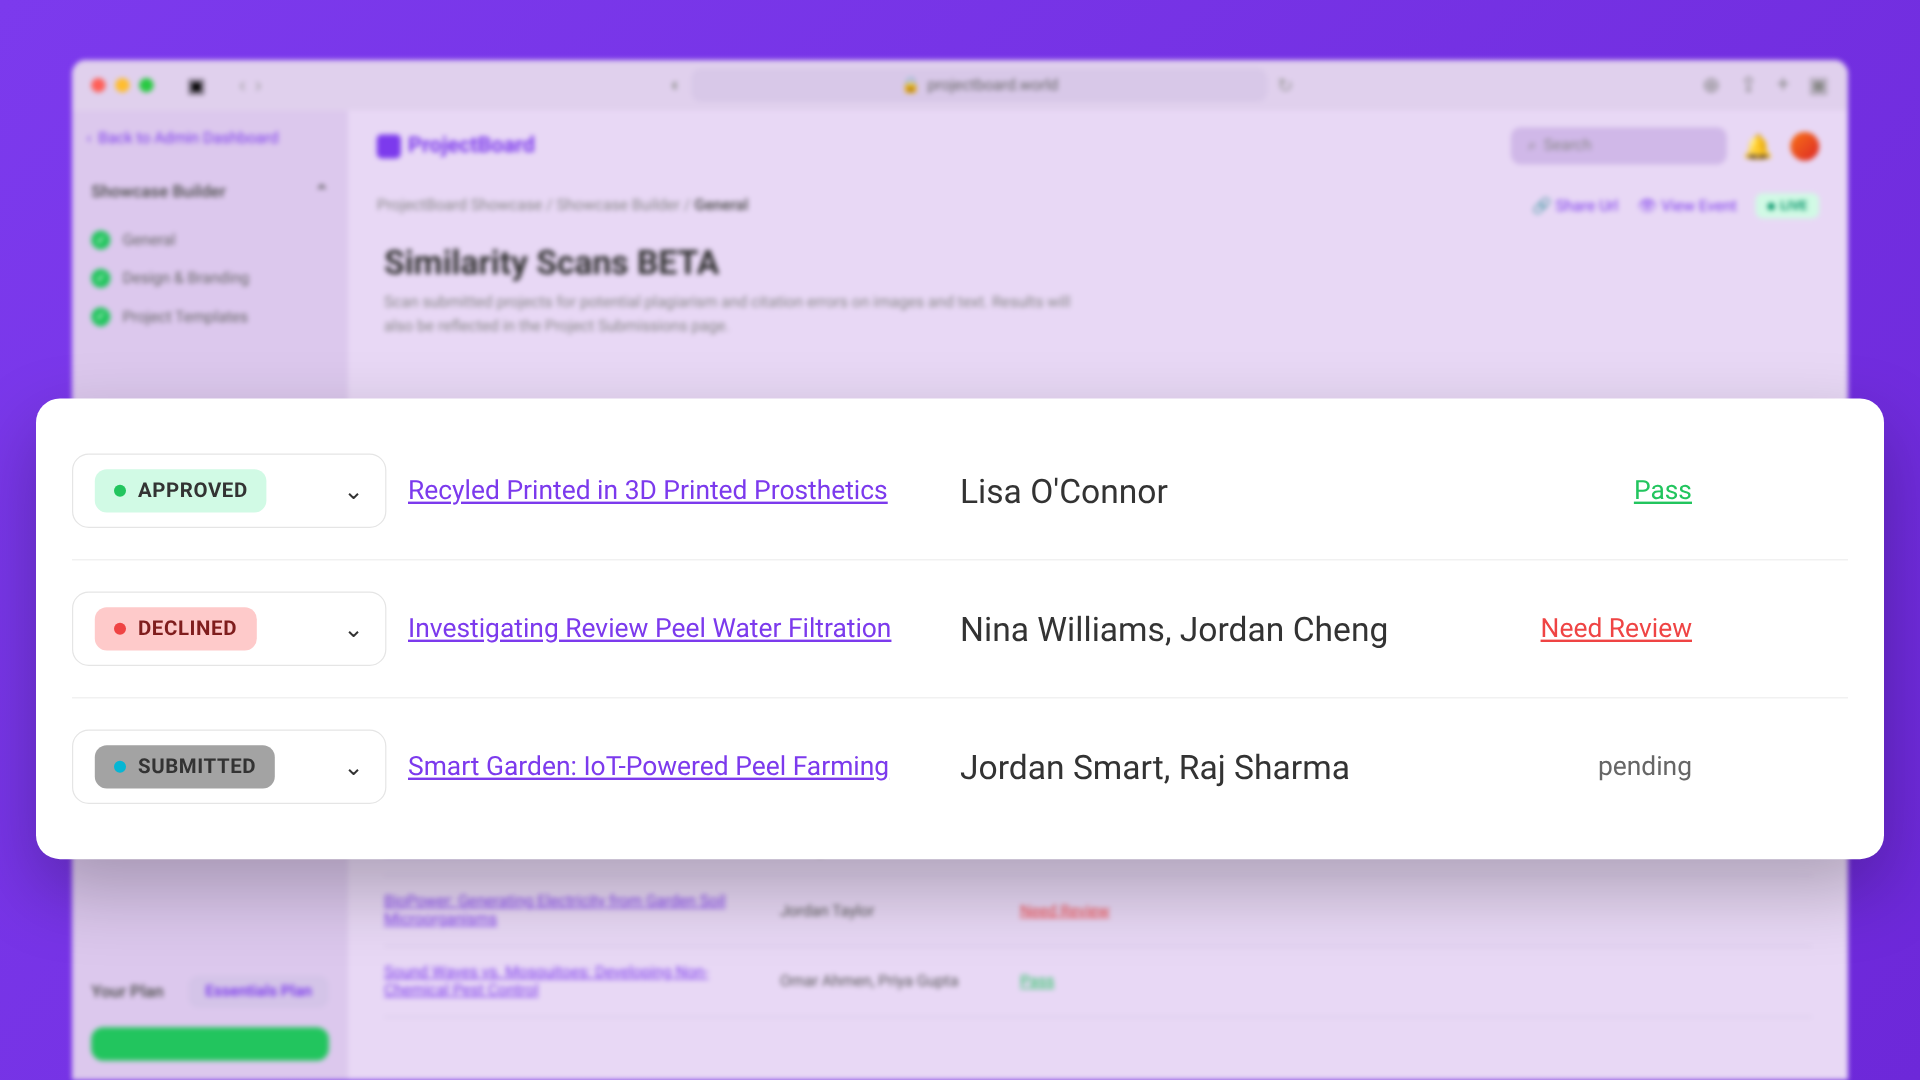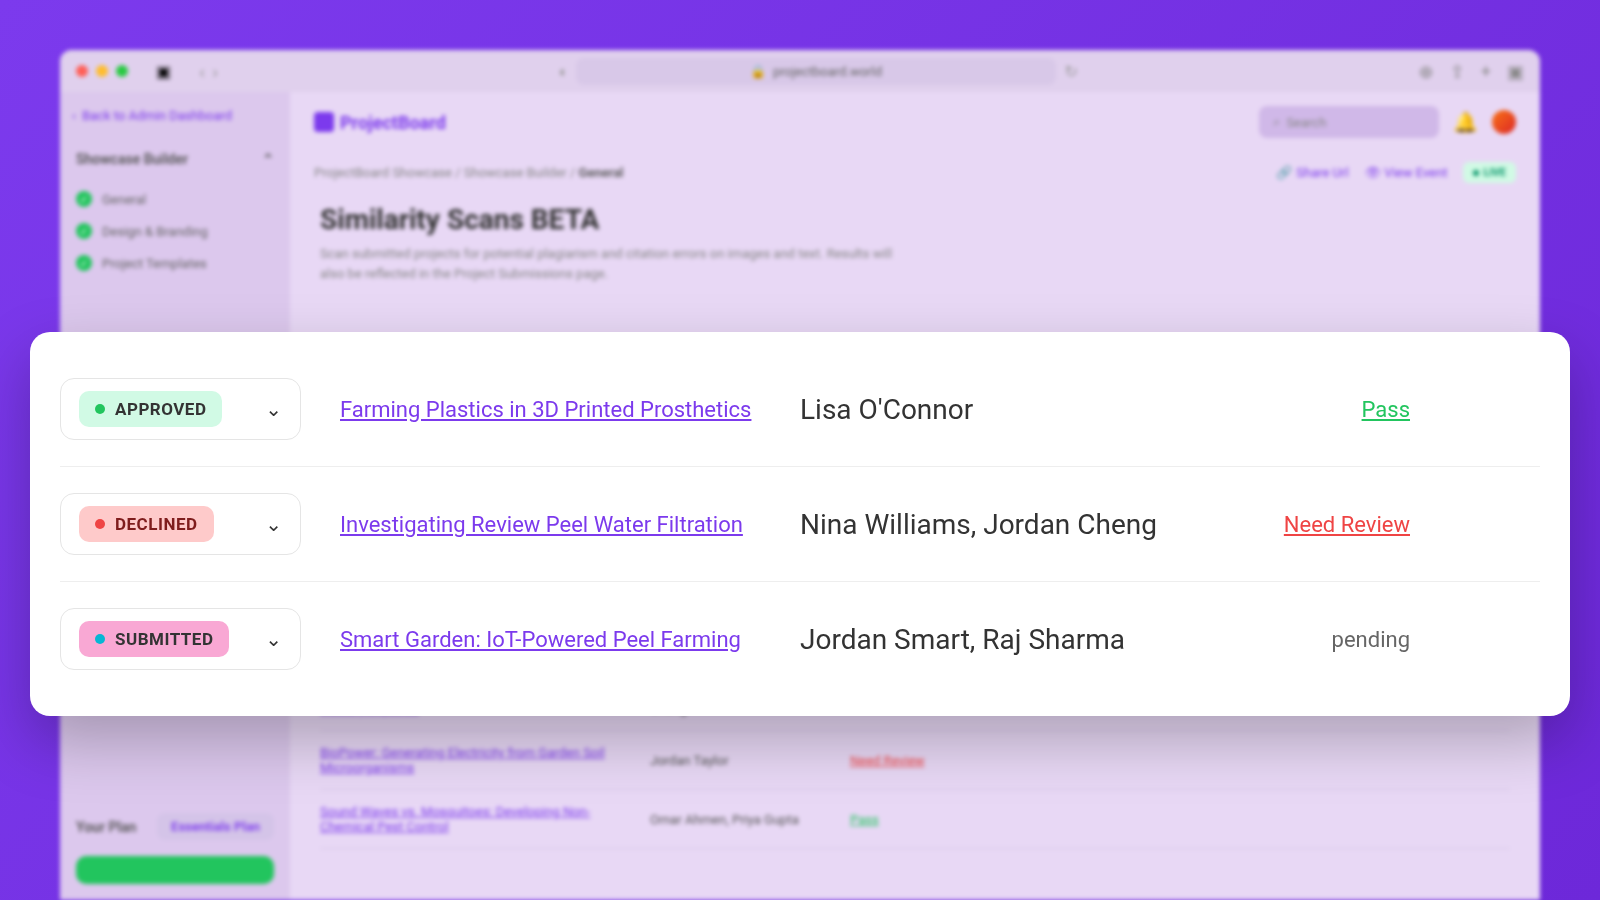--- a/index.html
+++ b/index.html
@@ -263,36 +263,36 @@
     
     .status-chip-wrap {
       background: white;
       border: 1px solid #e5e5e5;
       border-radius: 14px;
       padding: 12px 18px;
       display: flex;
       align-items: center;
       justify-content: space-between;
       gap: 14px;
-      width: 241px;
+      width: 262px;
     }
     
     .status-chip {
       display: flex;
       align-items: center;
       gap: 10px;
       padding: 8px 16px;
       border-radius: 10px;
       font-weight: 700;
       font-size: 17px;
       letter-spacing: 0.5px;
     }
     .status-approved { background: #d1fae5; color: #333; }
     .status-declined { background: #fecaca; color: #7f1d1d; }
-    .status-submitted { background: #f9a8d4; color: #333; }
+    .status-submitted { background: #a3a3a3; color: #333; }
     
     .dot { width: 10px; height: 10px; border-radius: 50%; }
     .dot-green { background: #22c55e; }
     .dot-red { background: #ef4444; }
     .dot-cyan { background: #06b6d4; }
     
     .chevron { font-size: 20px; color: #333; }
     
     .overlay-project { color: #7c3aed; text-decoration: underline; font-size: 22px; }
     .overlay-author { color: #333; font-size: 28px; }
@@ -434,21 +434,21 @@
 
 <div class="overlay-card" id="overlay-card">
     <div class="overlay-row">
     <div class="status-chip-wrap">
       <span class="status-chip status-approved">
         <span class="dot dot-green"></span>
         <span>APPROVED</span>
       </span>
       <span class="chevron">⌄</span>
     </div>
-    <a class="overlay-project">Farming Plastics in 3D Printed Prosthetics</a>
+    <a class="overlay-project">Recyled Printed in 3D Printed Prosthetics</a>
     <span class="overlay-author">Lisa O'Connor</span>
     <span class="overlay-result pass">Pass</span>
   </div>
     <div class="overlay-row">
     <div class="status-chip-wrap">
       <span class="status-chip status-declined">
         <span class="dot dot-red"></span>
         <span>DECLINED</span>
       </span>
       <span class="chevron">⌄</span>

